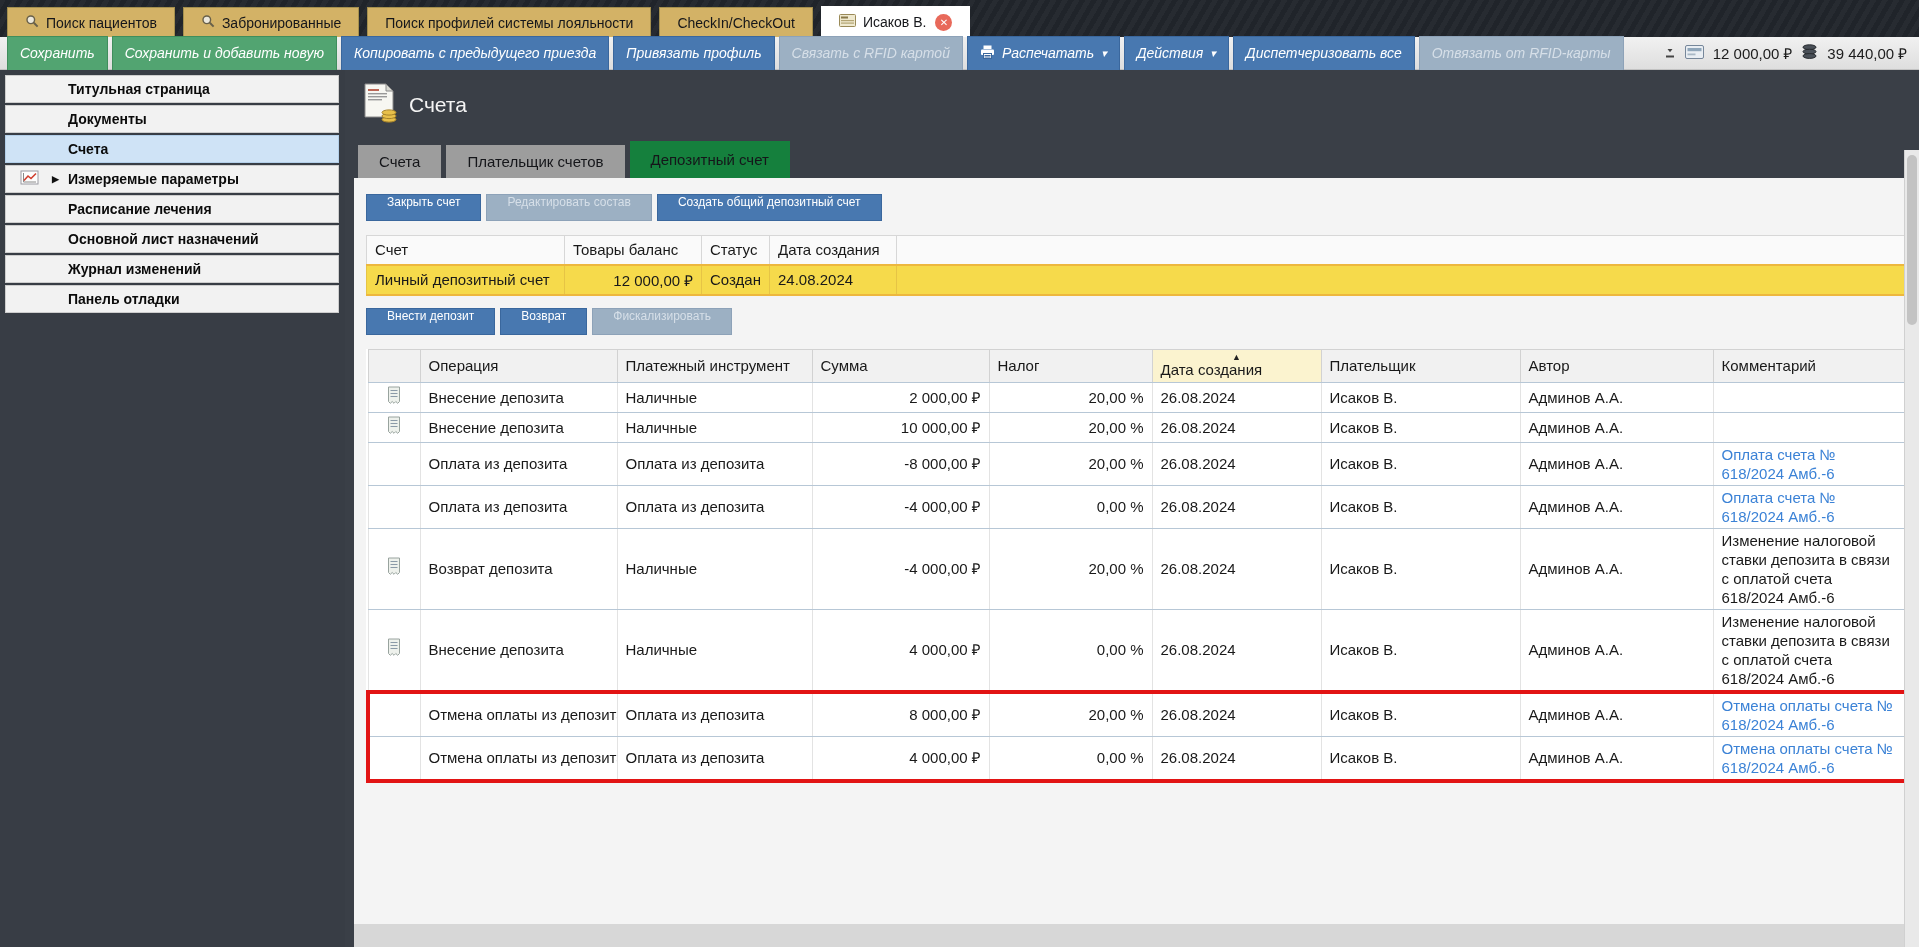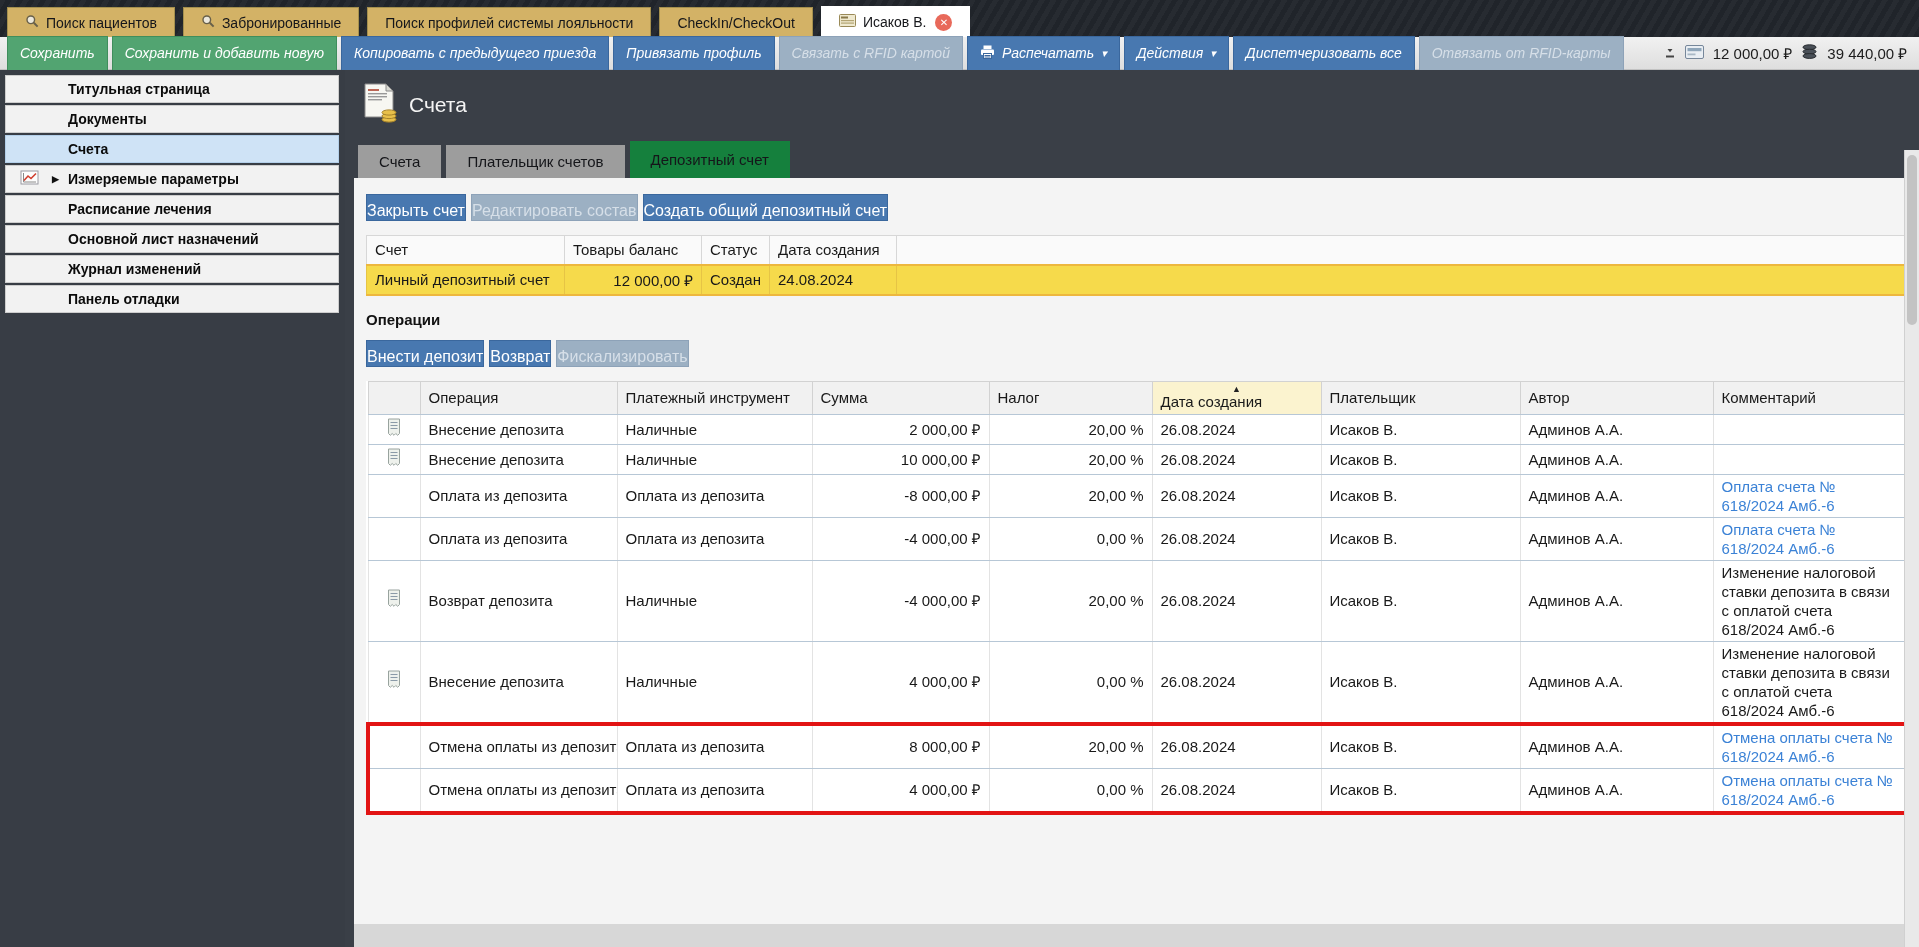--- a/index.html
+++ b/index.html
@@ -65,21 +65,21 @@
   .main-tabs { position:absolute; left:13px; top:71px; height:37px; display:flex; align-items:flex-end; gap:5px; z-index:2; }
   .mtab { height:33px; display:flex; align-items:center; padding:0 21px; background:#9d9d9d; color:#15161a; font-size:15px; white-space:nowrap; cursor:default; }
   .mtab.active { background:#15803d; height:37px; }
 
   .panel { position:absolute; left:9px; top:108px; right:15px; bottom:23px; background:#f4f4f4; overflow:hidden; }
   .footer-strip { position:absolute; left:9px; right:0; bottom:0; height:23px; background:#d7d7d7; }
   .vscroll { position:absolute; right:0; top:80px; width:15px; bottom:0; background:#e9e9e9; border-left:1px solid #d0d0d0; }
   .vscroll .thumb { position:absolute; left:2px; right:2px; top:5px; height:170px; background:#c3c3c3; border-radius:5px; }
 
   .pbtn {
-    height:27px; display:flex; align-items:flex-end; padding:0 0; font-size:16px;
+    height:27px; display:flex; align-items:flex-start; padding:0 20px; font-size:12px;
     color:#fff; background:var(--accent-blue,#4878b0); border:1px solid #3a679d; white-space:nowrap; cursor:default;
   }
   .pbtn.disabled { background:var(--btn-disabled,#9cb0c3); border-color:#8da2b8; color:#d6dfe8; }
   .btn-row { display:flex; gap:5px; padding:16px 0 0 12px; }
   .btn-row.ops { padding-top:12px; }
 
   table.grid { border-collapse:collapse; table-layout:fixed; margin:14px 0 0 12px; background:#fff; font-size:15px; color:#191919; }
   table.grid th, table.grid td { padding:2px 8px; vertical-align:middle; overflow:hidden; text-align:left; font-weight:normal; }
 
   
@@ -373,21 +373,20 @@
           <tr class="sel">
             <td>Личный депозитный счет</td>
             <td class="num">12 000,00 ₽</td>
             <td>Создан</td>
             <td>24.08.2024</td>
             <td></td>
           </tr>
         </tbody>
       </table>
 
-      <div class="ops-label">Операции</div>
 
       <div class="btn-row ops">
 
           <div class="pbtn">
             <span>Внести депозит</span>
           </div>
 
           <div class="pbtn">
             <span>Возврат</span>
           </div>

